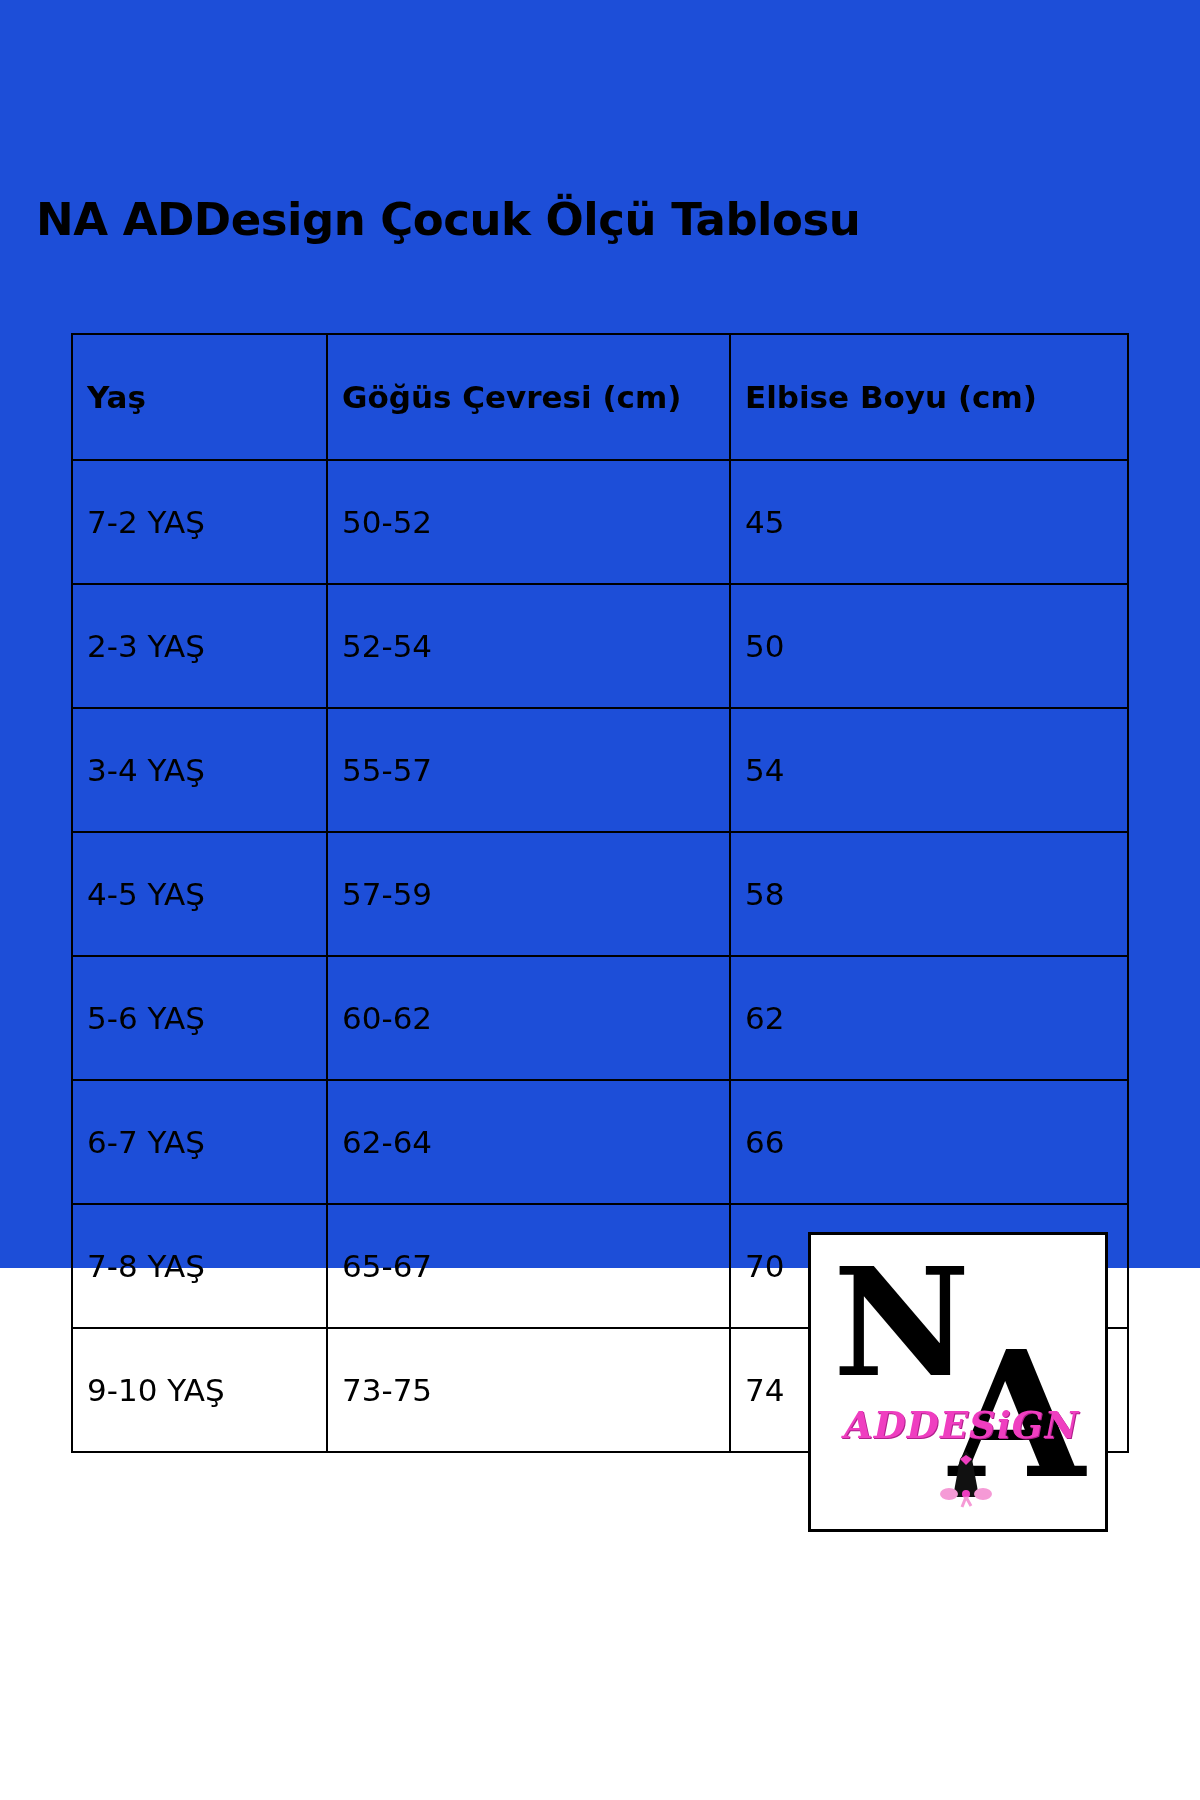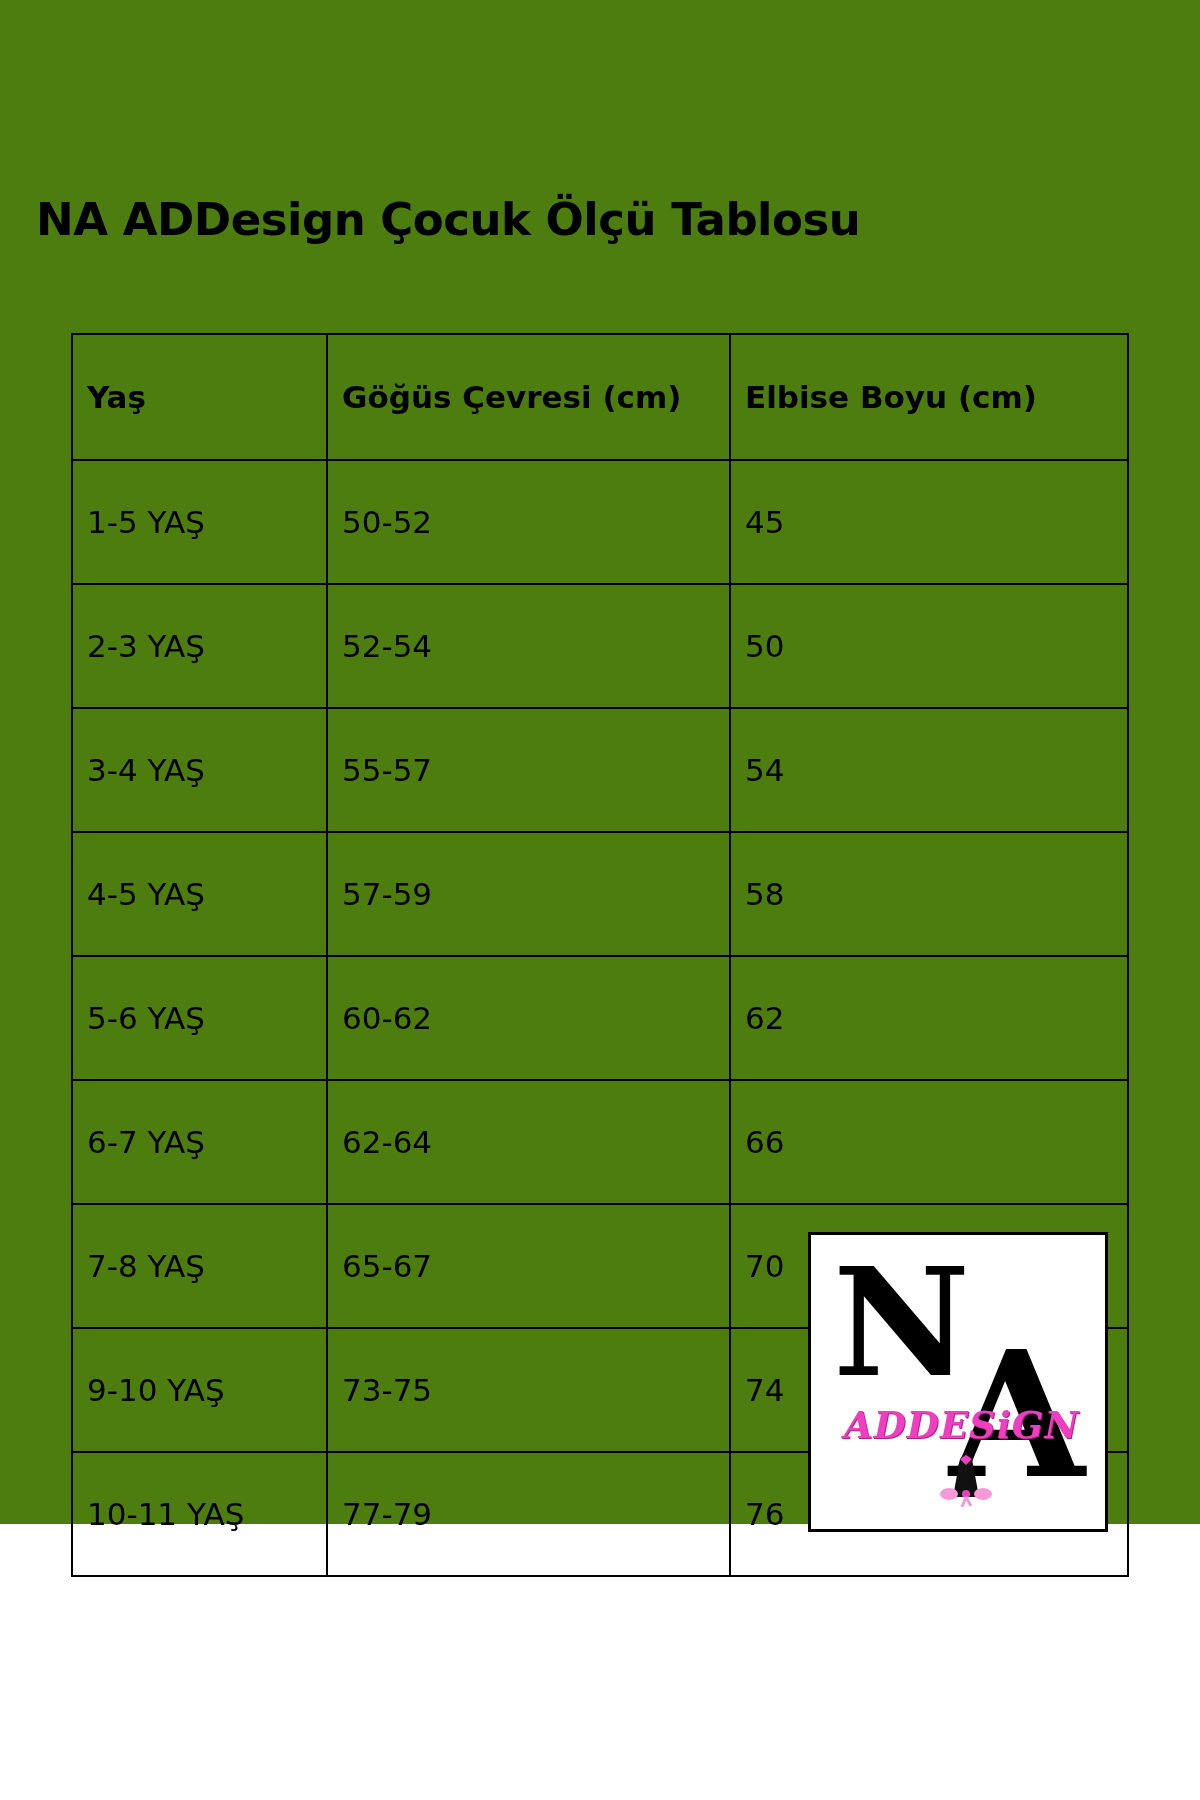--- a/index.html
+++ b/index.html
@@ -14,22 +14,22 @@
     font-family: "DejaVu Sans", sans-serif;
     color: #000000;
     overflow: hidden;
   }
 
   .page {
     position: absolute;
     left: 0;
     top: 0;
     width: 1200px;
-    height: 1524px;
-    background: #4d7c0f;
+    height: 1268px;
+    background: #1d4ed8;
   }
 
   .title {
     position: absolute;
     left: 36px;
     top: 195px;
     width: 1130px;
     font-size: 45px;
     font-weight: bold;
     letter-spacing: -0.5px;
@@ -137,21 +137,21 @@
   <table class="size-table">
     <thead>
       <tr>
         <th class="col-age">Yaş</th>
         <th class="col-chest">Göğüs Çevresi (cm)</th>
         <th class="col-length">Elbise Boyu (cm)</th>
       </tr>
     </thead>
     <tbody>
       <tr>
-        <td class="col-age">1-5 YAŞ</td>
+        <td class="col-age">7-2 YAŞ</td>
         <td class="col-chest">50-52</td>
         <td class="col-length">45</td>
       </tr>
       <tr>
         <td class="col-age">2-3 YAŞ</td>
         <td class="col-chest">52-54</td>
         <td class="col-length">50</td>
       </tr>
       <tr>
         <td class="col-age">3-4 YAŞ</td>
@@ -175,25 +175,20 @@
       </tr>
       <tr>
         <td class="col-age">7-8 YAŞ</td>
         <td class="col-chest">65-67</td>
         <td class="col-length">70</td>
       </tr>
       <tr>
         <td class="col-age">9-10 YAŞ</td>
         <td class="col-chest">73-75</td>
         <td class="col-length">74</td>
-      </tr>
-      <tr>
-        <td class="col-age">10-11 YAŞ</td>
-        <td class="col-chest">77-79</td>
-        <td class="col-length">76</td>
       </tr>
     </tbody>
   </table>
 
   <div class="logo">
     <div class="logo-n">N</div>
     <div class="logo-a">A</div>
     <div class="logo-word">ADDESiGN</div>
     <svg class="logo-dress" viewBox="0 0 54 62">
       <path d="M27 4 L33 12 L40 50 L14 50 L21 12 Z" fill="#111111"></path>

